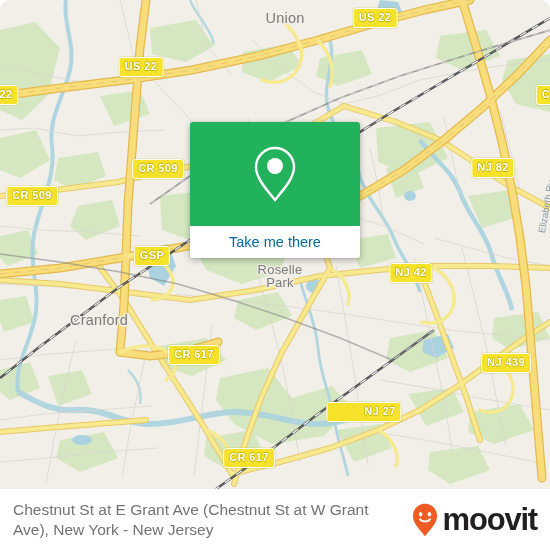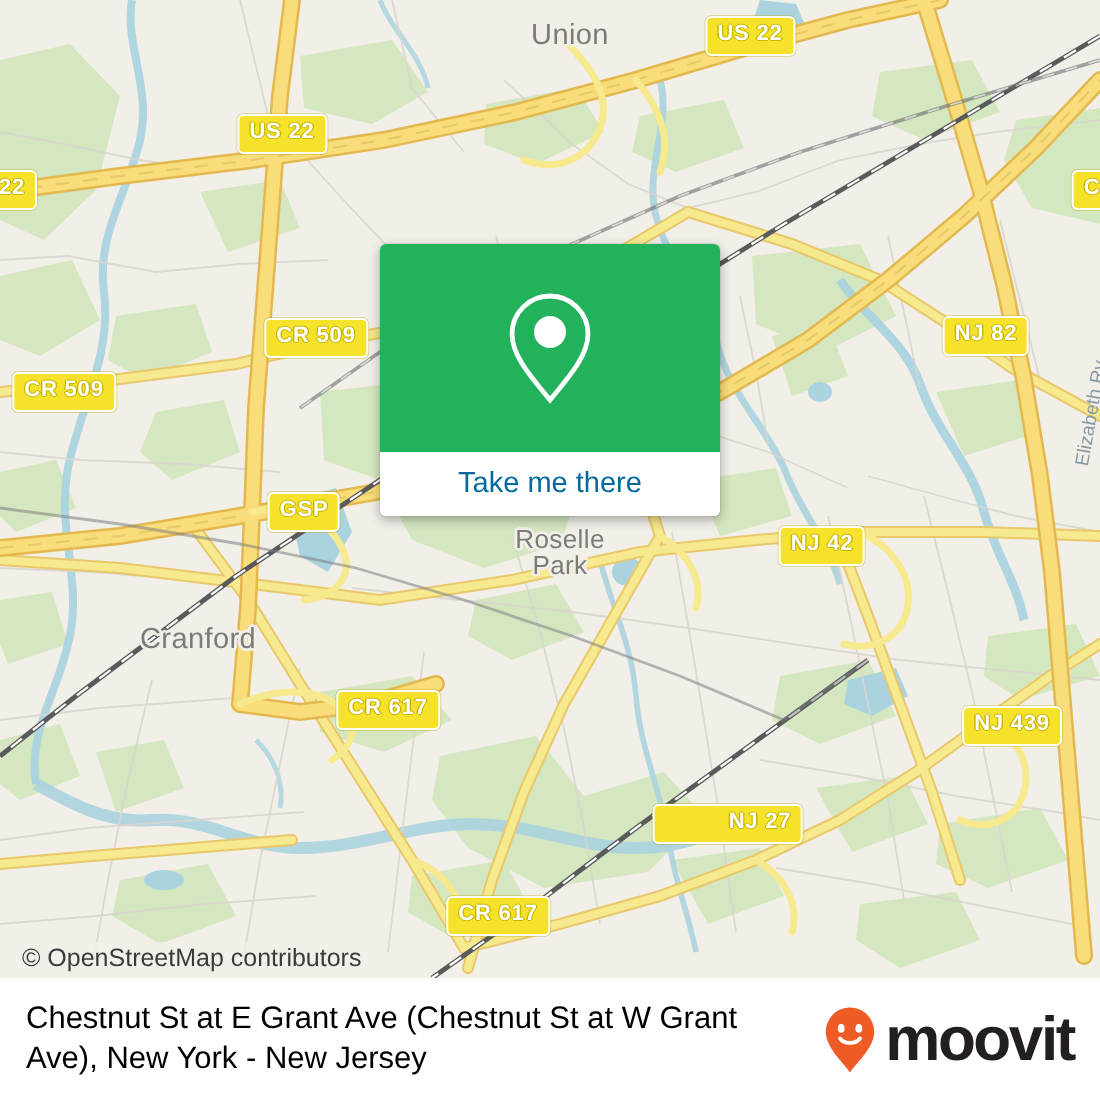--- a/index.html
+++ b/index.html
@@ -7,20 +7,21 @@
     padding: 0;
     background: #ffffff;
   }
   #page {
     position: relative;
     width: 550px;
     height: 550px;
     overflow: hidden;
     font-family: "Liberation Sans", sans-serif;
     background: #ffffff;
+    border-radius: 10px;
   }
 
   
   #map {
     position: absolute;
     left: 0; top: 0;
     width: 550px;
     height: 489px;
     overflow: hidden;
     background: #f2efe9;
@@ -120,21 +121,21 @@
     top: 489px;
     width: 550px;
     height: 61px;
     background: #ffffff;
     display: flex;
     align-items: center;
     justify-content: space-between;
   }
   #footer-title {
     margin-left: 13px;
-    color: #000000;
+    color: #737373;
     font-size: 15.5px;
     line-height: 20px;
     max-width: 390px;
   }
   #footer-logo {
     margin-right: 13px;
     display: flex;
     align-items: center;
     gap: 5px;
   }
@@ -363,21 +364,20 @@
     <div id="popup-card">
       <div id="popup-head">
         <svg width="46" height="58" viewBox="0 0 46 58">
           <path d="M23 3 C12.5 3 4 11.5 4 22 C4 33 14 44 23 55 C32 44 42 33 42 22 C42 11.5 33.5 3 23 3 Z" fill="none" stroke="#ffffff" stroke-width="2.4"></path>
           <circle cx="23" cy="21" r="8" fill="#ffffff"></circle>
         </svg>
       </div>
       <div id="popup-btn">Take me there</div>
     </div>
 
-    <div id="attribution">© OpenStreetMap contributors</div>
   </div>
 
   <div id="footer">
     <div id="footer-title">Chestnut St at E Grant Ave (Chestnut St at W Grant Ave), New York - New Jersey</div>
     <div id="footer-logo">
       <svg width="26" height="34" viewBox="0 0 26 34">
         <path d="M13 0.8 C6.3 0.8 0.9 6.2 0.9 12.9 C0.9 20.6 9 27.6 13 33.2
                  C17 27.6 25.1 20.6 25.1 12.9 C25.1 6.2 19.7 0.8 13 0.8 Z" fill="#ee5b25"></path>
         <ellipse cx="8.6" cy="11.2" rx="1.7" ry="2.2" fill="#ffffff"></ellipse>
         <ellipse cx="17.4" cy="11.2" rx="1.7" ry="2.2" fill="#ffffff"></ellipse>

